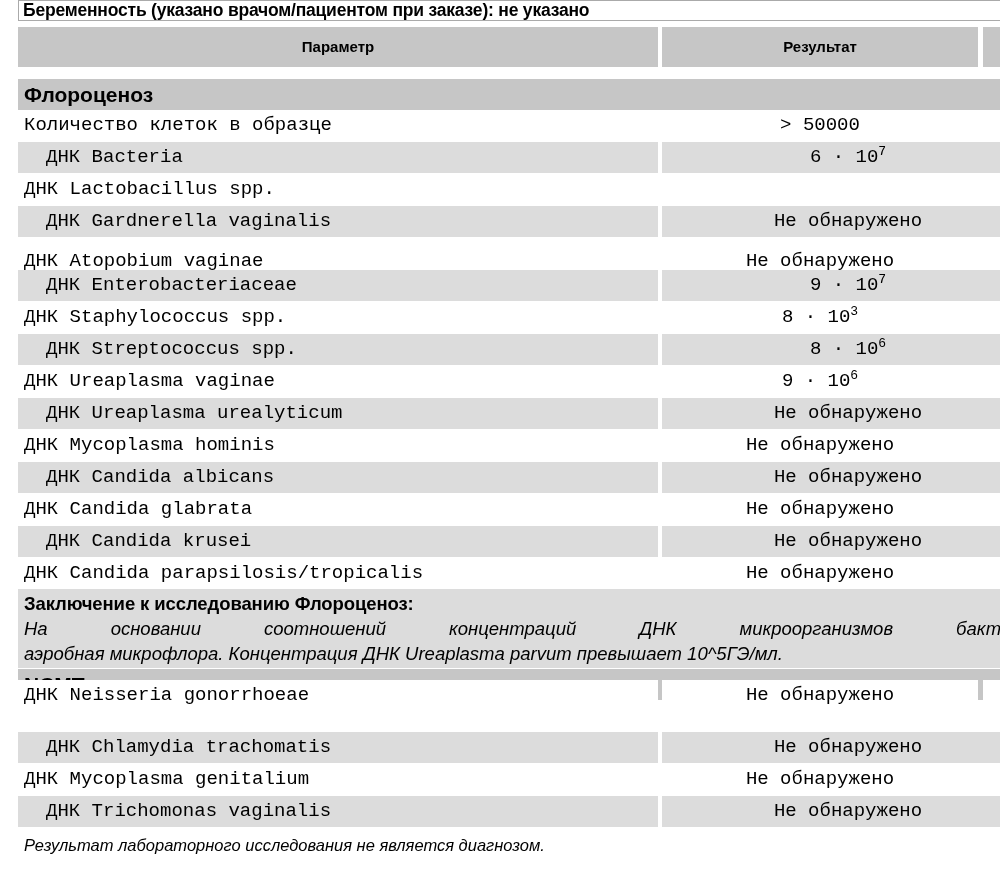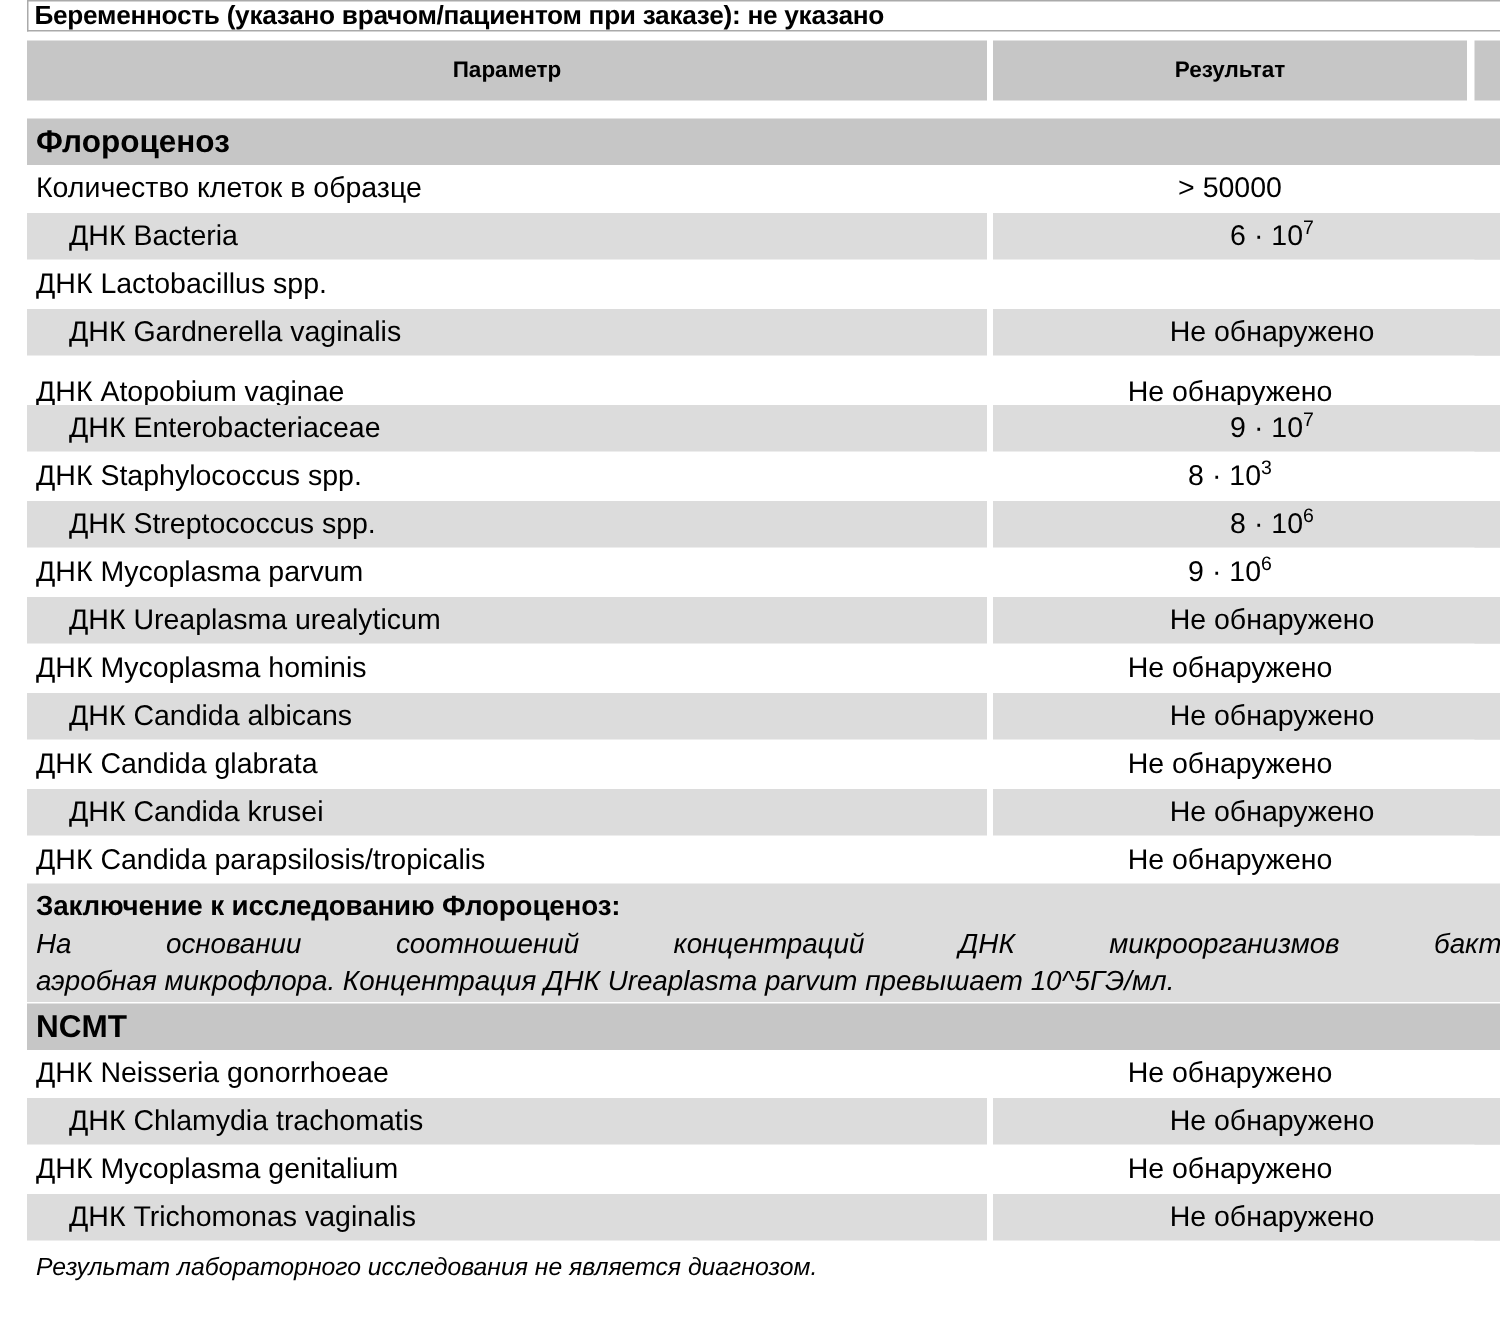--- a/index.html
+++ b/index.html
@@ -92,20 +92,21 @@
     height: 32px;
   }
   .cell {
     position: absolute;
     top: 0;
     height: 31px;
     font-size: 19px;
     line-height: 31px;
     overflow: hidden;
     white-space: nowrap;
+    font-family: Liberation Mono, monospace;
   }
   .cell-param {
     left: 18px;
     width: 640px;
     padding-left: 6px;
     box-sizing: border-box;
     text-align: left;
   }
   .cell-result {
     left: 662px;
@@ -222,21 +223,21 @@
         <div class="cell cell-param">ДНК Staphylococcus spp.</div>
         <div class="cell cell-result"><span>8 · 10</span><span class="sup">3</span></div>
         <div class="cell cell-third">&nbsp;</div>
       </div>
       <div class="row alt" style="top: 334px;">
         <div class="cell cell-param">ДНК Streptococcus spp.</div>
         <div class="cell cell-result"><span>8 · 10</span><span class="sup">6</span></div>
         <div class="cell cell-third">&nbsp;</div>
       </div>
       <div class="row plain" style="top: 366px;">
-        <div class="cell cell-param">ДНК Mycoplasma parvum</div>
+        <div class="cell cell-param">ДНК Ureaplasma vaginae</div>
         <div class="cell cell-result"><span>9 · 10</span><span class="sup">6</span></div>
         <div class="cell cell-third">&nbsp;</div>
       </div>
       <div class="row alt" style="top: 398px;">
         <div class="cell cell-param">ДНК Ureaplasma urealyticum</div>
         <div class="cell cell-result">Не обнаружено</div>
         <div class="cell cell-third">&nbsp;</div>
       </div>
       <div class="row plain" style="top: 430px;">
         <div class="cell cell-param">ДНК Mycoplasma hominis</div>
@@ -264,21 +265,21 @@
         <div class="cell cell-third">&nbsp;</div>
       </div>
       <div class="conclusion" style="top: 589px;">
         <div class="conclusion-title">Заключение к исследованию Флороценоз:</div>
         <div class="conclusion-body">
           <div class="ln ln1">На основании соотношений концентраций ДНК микроорганизмов бактериальны</div>
           <div class="ln">аэробная микрофлора. Концентрация ДНК Ureaplasma parvum превышает 10^5ГЭ/мл.</div>
         </div>
       </div>
       <div class="section-head" style="top: 669px;">NCMT</div>
-      <div class="row plain" style="top: 700px;">
+      <div class="row plain" style="top: 680px;">
         <div class="cell cell-param">ДНК Neisseria gonorrhoeae</div>
         <div class="cell cell-result">Не обнаружено</div>
         <div class="cell cell-third">&nbsp;</div>
       </div>
       <div class="row alt" style="top: 732px;">
         <div class="cell cell-param">ДНК Chlamydia trachomatis</div>
         <div class="cell cell-result">Не обнаружено</div>
         <div class="cell cell-third">&nbsp;</div>
       </div>
       <div class="row plain" style="top: 764px;">

